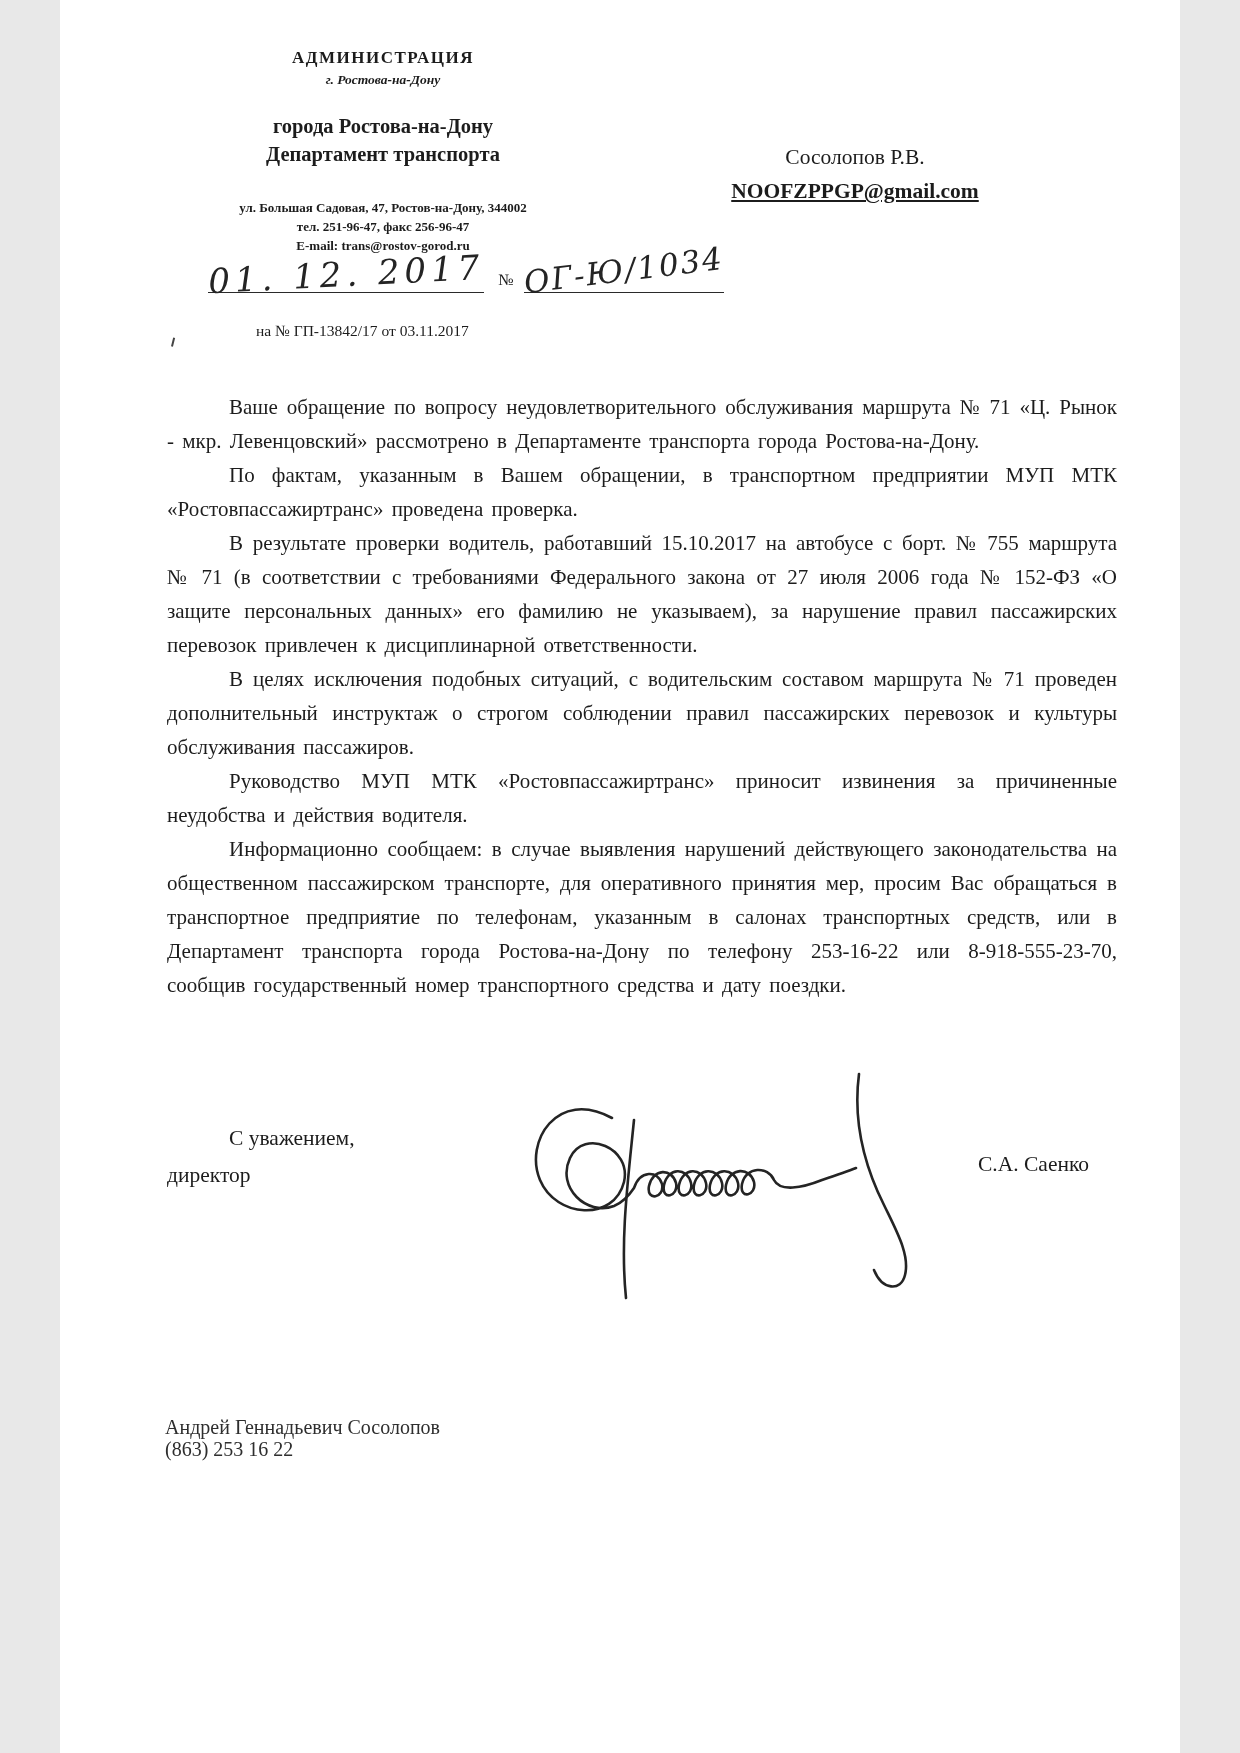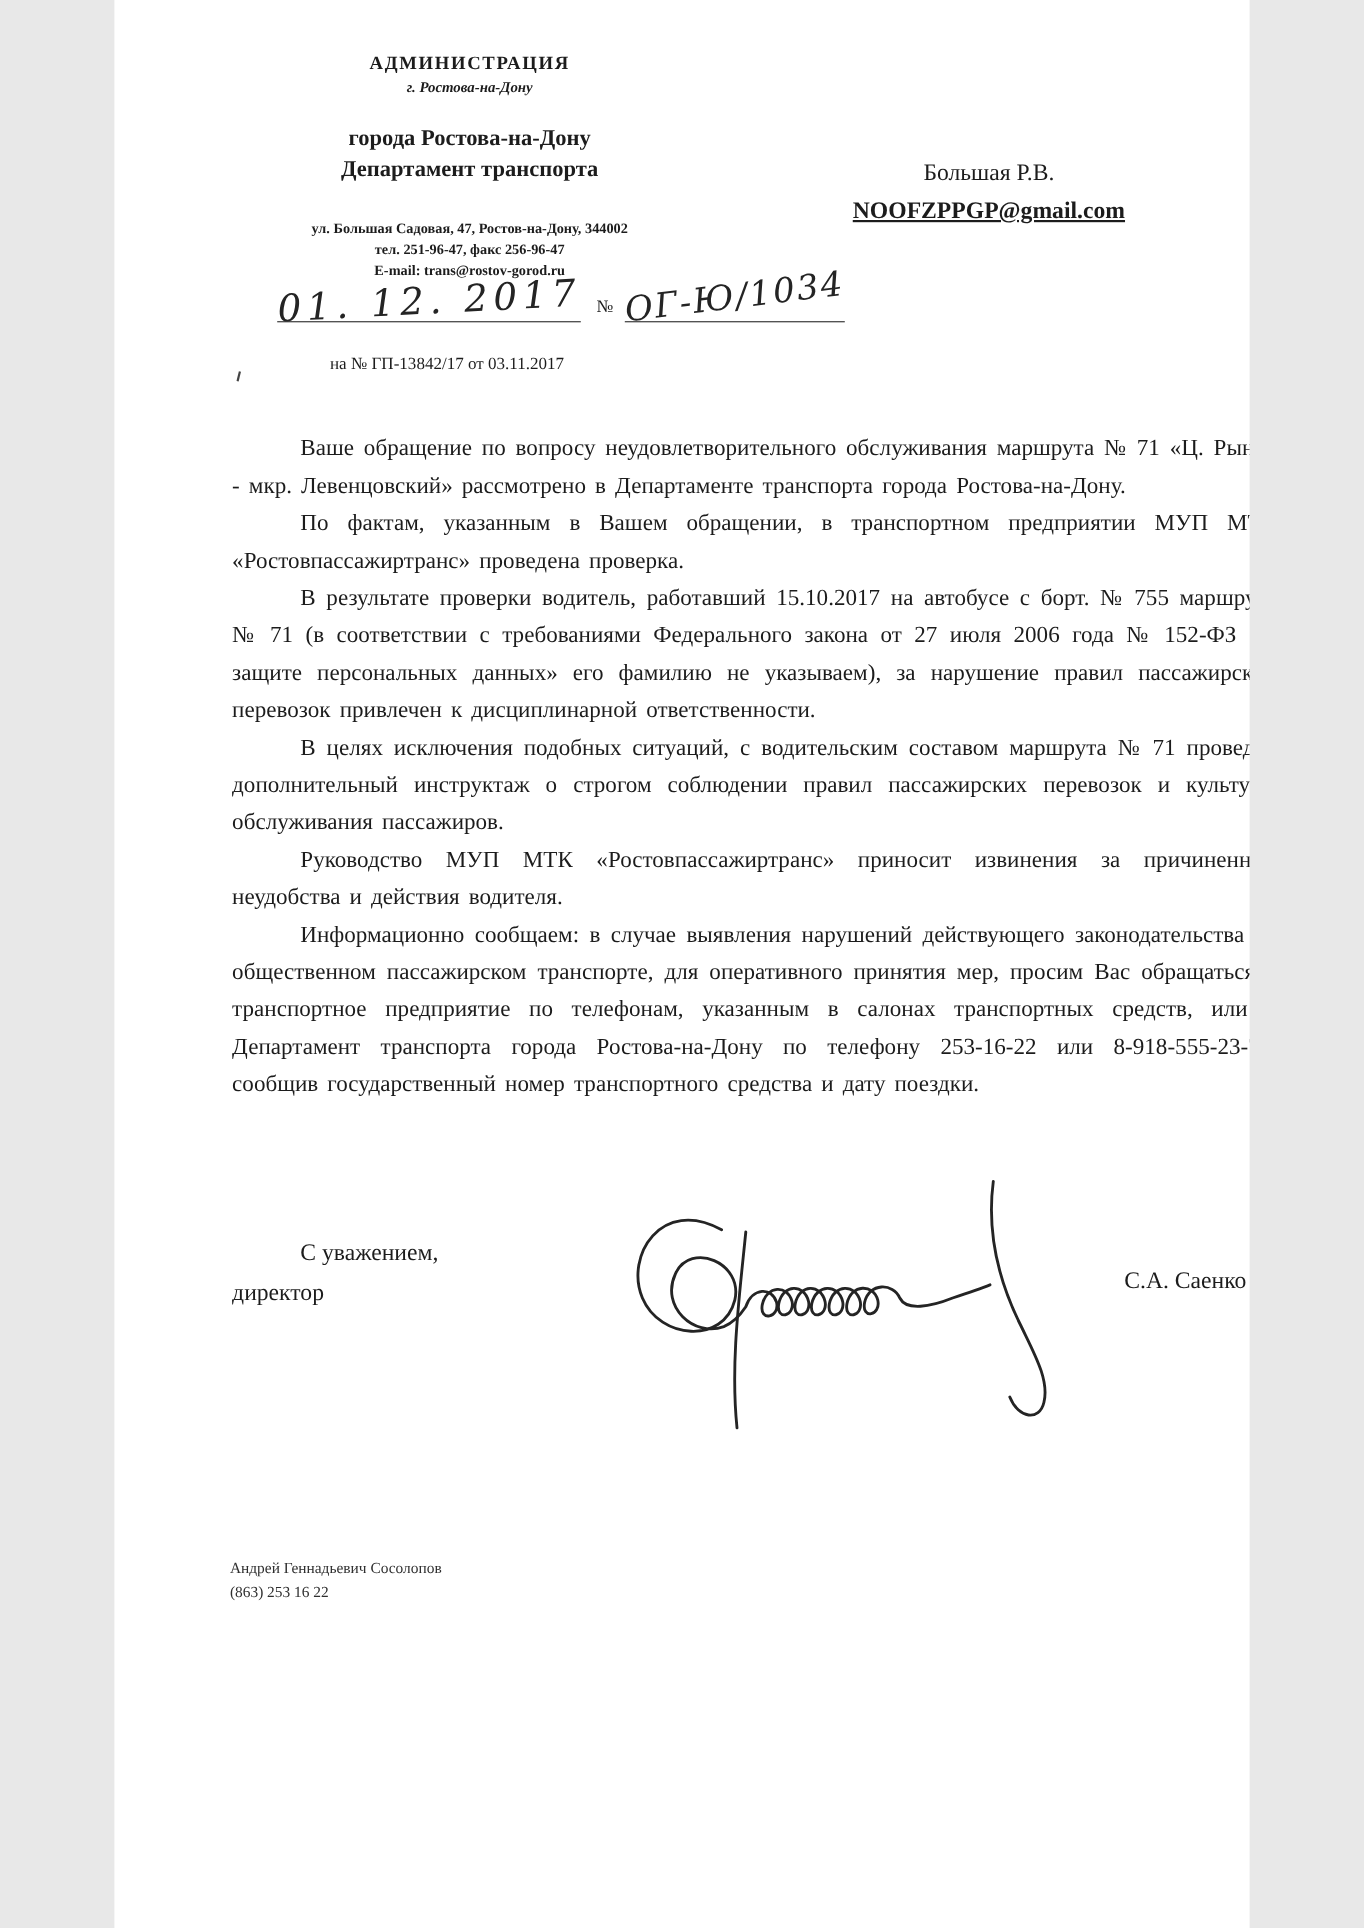--- a/index.html
+++ b/index.html
@@ -1,18 +1,18 @@
 <!DOCTYPE html>
 <html><head>
 <meta charset="utf-8">
 <style>
   html, body { margin:0; padding:0; background:#e8e8e8; }
   .page {
     position:relative;
-    width:1032px; height:1753px;
+    width:1120px; height:1753px;
     margin:0 auto;
     background:#ffffff;
     font-family:"Liberation Serif","DejaVu Serif",serif;
     color:#1c1c1c;
     overflow:hidden;
   }
 
   
   .letterhead {
     position:absolute; left:118px; top:48px; width:410px;
@@ -81,21 +81,21 @@
 
   
   .salutation { position:absolute; left:169px; top:1126px; font-size:21.5px; }
   .position-title { position:absolute; left:107px; top:1163px; font-size:21.5px; }
   .signer-name { position:absolute; left:918px; top:1152px; font-size:21.5px; }
   .signature-svg { position:absolute; left:452px; top:1070px; }
 
   
   .footer-exec {
     position:absolute; left:105px; top:1416px;
-    font-size:14px; line-height:22px; color:#2e2e2e;
+    font-size:20px; line-height:22px; color:#2e2e2e;
   }
 </style>
 </head>
 <body>
 
 <div class="page">
 
   <div class="letterhead">
     <div class="org-name">АДМИНИСТРАЦИЯ</div>
     <div class="org-city">г. Ростова-на-Дону</div>
@@ -104,21 +104,21 @@
       <div>Департамент транспорта</div>
     </div>
     <div class="contacts">
       <div>ул. Большая Садовая, 47,  Ростов-на-Дону, 344002</div>
       <div>тел. 251-96-47, факс 256-96-47</div>
       <div>E-mail:  trans@rostov-gorod.ru</div>
     </div>
   </div>
 
   <div class="recipient">
-    <div>Большая Р.В.</div>
+    <div>Сосолопов Р.В.</div>
     <div class="recipient-email">NOOFZPPGP@gmail.com</div>
   </div>
 
   <div class="outgoing-row">
     <span class="u-line" style="min-width:215px"><span class="hw hw-date">01. 12. 2017</span></span>
     <span class="num-sign">№</span>
     <span class="u-line" style="min-width:150px"><span class="hw hw-number">ОГ-Ю/1034</span></span>
   </div>
 
   <div class="reference">на № ГП-13842/17 от 03.11.2017</div>

